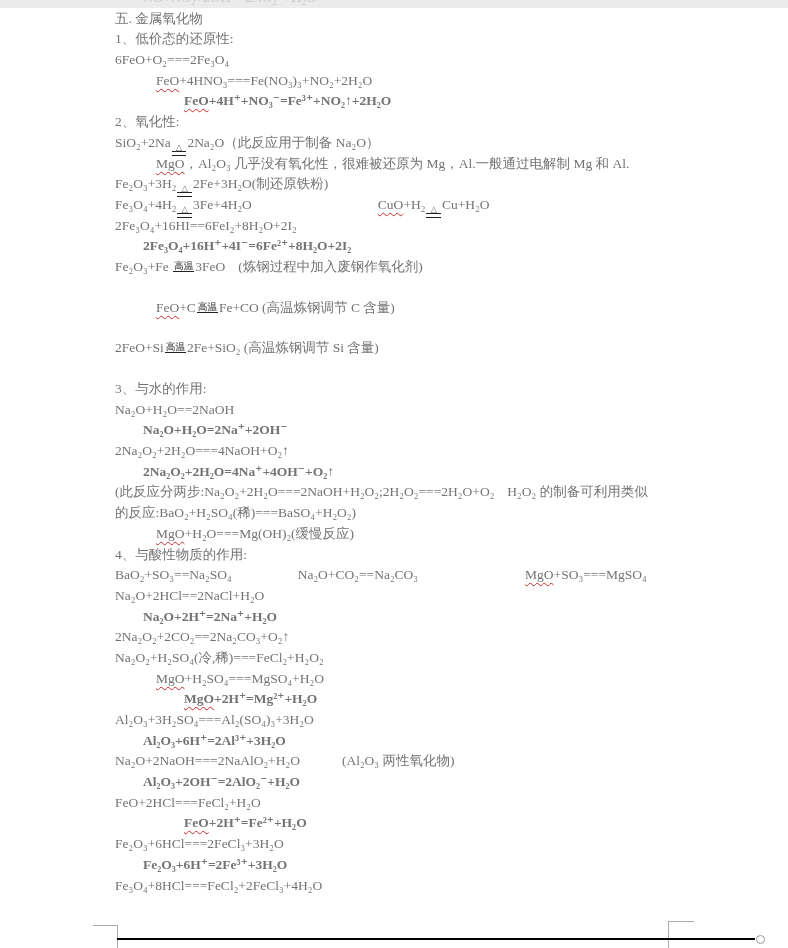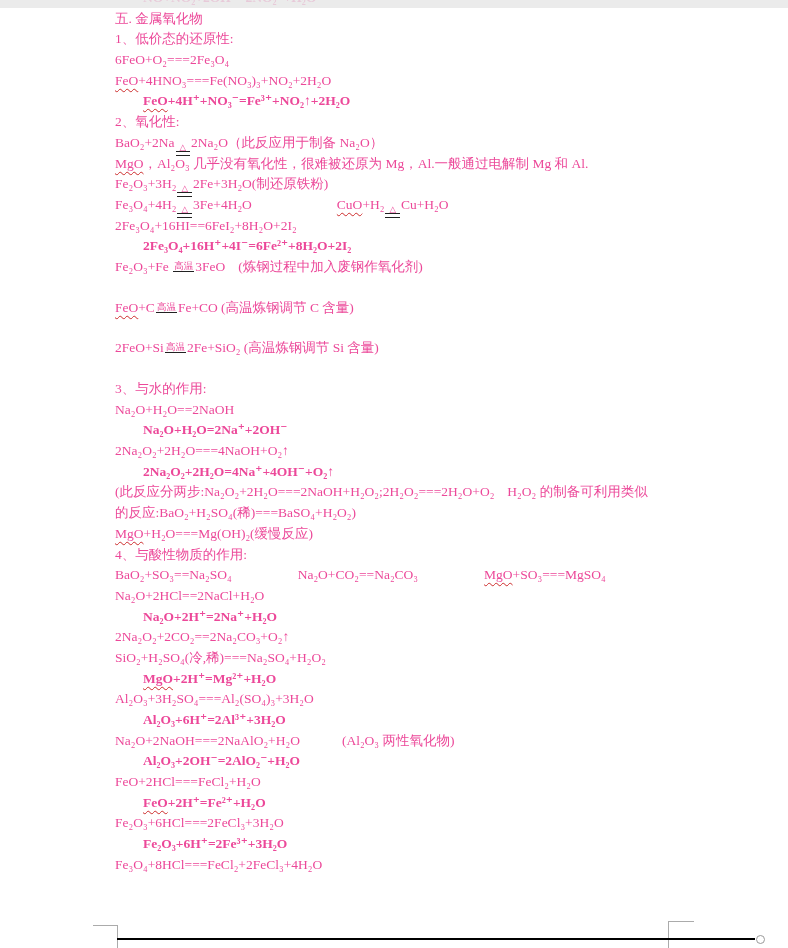--- a/index.html
+++ b/index.html
@@ -6,46 +6,47 @@
   body{
     width:788px;height:948px;overflow:hidden;position:relative;
     background:#ffffff;
     font-family:"Liberation Serif","DejaVu Serif",serif;
   }
   .page{position:absolute;inset:0;background:#ffffff;}
   .doc-lines{position:absolute;left:0;top:-12px;width:788px;z-index:1;}
   .line{
     white-space:pre;
     font-size:13.5px;line-height:20.7px;height:20.7px;
-    color:#ec4899;margin-left:115px;
+    color:#737373;margin-left:115px;
   }
   .line.h{margin-left:115px;}
   .line.n{margin-left:115px;}
   .line.b{margin-left:143px;font-weight:bold;}
   .line.mt11{}
   .line.mt20{margin-top:20px;}
   .sp{display:inline-block;height:1px;}
   .sp-a{width:85px;}
   .sp-b{width:66px;}
   .sp-c{width:66px;}
   .sp-d{width:42px;}
   .sp-e{width:13px;}
   .sq{
     text-decoration-line:underline;
     text-decoration-style:wavy;
     text-decoration-color:#cc2b2b;
     text-decoration-thickness:1px;
     text-underline-offset:3px;
+    margin-left:41px;
   }
   .cond{display:inline-block;text-align:center;margin:0 1px;}
   .cond-delta{vertical-align:-3px;}
   .cond-delta .cond-lbl{display:block;font-size:8.5px;line-height:8px;padding:0 4px;}
   .cond-delta::after{content:"";display:block;height:3px;border-top:1px solid #222;border-bottom:1px solid #222;}
   .cond-temp{vertical-align:2px;}
-  .cond-temp .cond-lbl{display:block;font-size:9.5px;line-height:10px;border-bottom:1.2px solid #222;padding:0 1px;font-weight:normal;}
+  .cond-temp .cond-lbl{display:block;font-size:9.5px;line-height:10px;border-bottom:1.2px solid #222;padding:0 1px;font-weight:bold;}
   .top-shade{position:absolute;left:0;top:0;width:788px;height:8px;background:rgba(231,231,231,0.82);z-index:5;}
   .break-line{position:absolute;left:117px;top:938px;width:638px;height:2px;background:#000;z-index:2;}
   .crop{position:absolute;background:#ababab;z-index:2;}
   .crop-l-h{left:93px;top:925px;width:24px;height:1px;}
   .crop-l-v{left:117px;top:925px;width:1px;height:23px;}
   .crop-r-h{left:668px;top:921px;width:26px;height:1px;}
   .crop-r-v{left:668px;top:921px;width:1px;height:27px;}
   .handle{position:absolute;left:756px;top:935px;width:7px;height:7px;border:1px solid #9a9a9a;border-radius:50%;background:#fff;z-index:3;}
 </style>
 </head>
@@ -53,21 +54,21 @@
 
 <div class="page">
   <div class="doc-lines" id="doc-lines">
       <div class="line b clip"><span>NO+NO₂+2OH⁻=2NO₂⁻+H₂O</span></div>
       <div class="line h"><span>五. 金属氧化物</span></div>
       <div class="line h"><span>1、低价态的还原性:</span></div>
       <div class="line n"><span>6FeO+O₂===2Fe₃O₄</span></div>
       <div class="line n"><span class="sq">FeO</span><span>+4HNO₃===Fe(NO₃)₃+NO₂+2H₂O</span></div>
       <div class="line b"><span class="sq">FeO</span><span>+4H⁺+NO₃⁻=Fe³⁺+NO₂↑+2H₂O</span></div>
       <div class="line h"><span>2、氧化性:</span></div>
-      <div class="line n"><span>BaO₂+2Na</span><span class="cond cond-delta"><span class="cond-lbl">△</span></span><span>2Na₂O（此反应用于制备 Na₂O）</span></div>
+      <div class="line n"><span>SiO₂+2Na</span><span class="cond cond-delta"><span class="cond-lbl">△</span></span><span>2Na₂O（此反应用于制备 Na₂O）</span></div>
       <div class="line n"><span class="sq">MgO</span><span>，Al₂O₃ 几乎没有氧化性，很难被还原为 Mg，Al.一般通过电解制 Mg 和 Al.</span></div>
       <div class="line n"><span>Fe₂O₃+3H₂</span><span class="cond cond-delta"><span class="cond-lbl">△</span></span><span>2Fe+3H₂O(制还原铁粉)</span></div>
       <div class="line n"><span>Fe₃O₄+4H₂</span><span class="cond cond-delta"><span class="cond-lbl">△</span></span><span>3Fe+4H₂O</span><span class="sp sp-a"></span><span class="sq">CuO</span><span>+H₂</span><span class="cond cond-delta"><span class="cond-lbl">△</span></span><span>Cu+H₂O</span></div>
       <div class="line n"><span>2Fe₃O₄+16HI==6FeI₂+8H₂O+2I₂</span></div>
       <div class="line b"><span>2Fe₃O₄+16H⁺+4I⁻=6Fe²⁺+8H₂O+2I₂</span></div>
       <div class="line n mt11"><span>Fe₂O₃+Fe </span><span class="cond cond-temp"><span class="cond-lbl">高温</span></span><span>3FeO</span><span class="sp sp-e"></span><span>(炼钢过程中加入废钢作氧化剂)</span></div>
       <div class="line n mt20"><span class="sq">FeO</span><span>+C</span><span class="cond cond-temp"><span class="cond-lbl">高温</span></span><span>Fe+CO (高温炼钢调节 C 含量)</span></div>
       <div class="line n mt20"><span>2FeO+Si</span><span class="cond cond-temp"><span class="cond-lbl">高温</span></span><span>2Fe+SiO₂ (高温炼钢调节 Si 含量)</span></div>
       <div class="line h mt20"><span>3、与水的作用:</span></div>
       <div class="line n"><span>Na₂O+H₂O==2NaOH</span></div>
@@ -75,21 +76,22 @@
       <div class="line n"><span>2Na₂O₂+2H₂O===4NaOH+O₂↑</span></div>
       <div class="line b"><span>2Na₂O₂+2H₂O=4Na⁺+4OH⁻+O₂↑</span></div>
       <div class="line n"><span>(此反应分两步:Na₂O₂+2H₂O===2NaOH+H₂O₂;2H₂O₂===2H₂O+O₂</span><span class="sp sp-e"></span><span>H₂O₂ 的制备可利用类似</span></div>
       <div class="line n"><span>的反应:BaO₂+H₂SO₄(稀)===BaSO₄+H₂O₂)</span></div>
       <div class="line n"><span class="sq">MgO</span><span>+H₂O===Mg(OH)₂(缓慢反应)</span></div>
       <div class="line h"><span>4、与酸性物质的作用:</span></div>
       <div class="line n"><span>BaO₂+SO₃==Na₂SO₄</span><span class="sp sp-b"></span><span>Na₂O+CO₂==Na₂CO₃</span><span class="sp sp-c"></span><span class="sq">MgO</span><span>+SO₃===MgSO₄</span></div>
       <div class="line n"><span>Na₂O+2HCl==2NaCl+H₂O</span></div>
       <div class="line b"><span>Na₂O+2H⁺=2Na⁺+H₂O</span></div>
       <div class="line n"><span>2Na₂O₂+2CO₂==2Na₂CO₃+O₂↑</span></div>
-      <div class="line n"><span>SiO₂+H₂SO₄(冷,稀)===Na₂SO₄+H₂O₂</span></div>
+      <div class="line n"><span>Na₂O₂+H₂SO₄(冷,稀)===FeCl₂+H₂O₂</span></div>
+      <div class="line n"><span class="sq">MgO</span><span>+H₂SO₄===MgSO₄+H₂O</span></div>
       <div class="line b"><span class="sq">MgO</span><span>+2H⁺=Mg²⁺+H₂O</span></div>
       <div class="line n"><span>Al₂O₃+3H₂SO₄===Al₂(SO₄)₃+3H₂O</span></div>
       <div class="line b"><span>Al₂O₃+6H⁺=2Al³⁺+3H₂O</span></div>
       <div class="line n"><span>Na₂O+2NaOH===2NaAlO₂+H₂O</span><span class="sp sp-d"></span><span>(Al₂O₃ 两性氧化物)</span></div>
       <div class="line b"><span>Al₂O₃+2OH⁻=2AlO₂⁻+H₂O</span></div>
       <div class="line n"><span>FeO+2HCl===FeCl₂+H₂O</span></div>
       <div class="line b"><span class="sq">FeO</span><span>+2H⁺=Fe²⁺+H₂O</span></div>
       <div class="line n"><span>Fe₂O₃+6HCl===2FeCl₃+3H₂O</span></div>
       <div class="line b"><span>Fe₂O₃+6H⁺=2Fe³⁺+3H₂O</span></div>
       <div class="line n"><span>Fe₃O₄+8HCl===FeCl₂+2FeCl₃+4H₂O</span></div>

